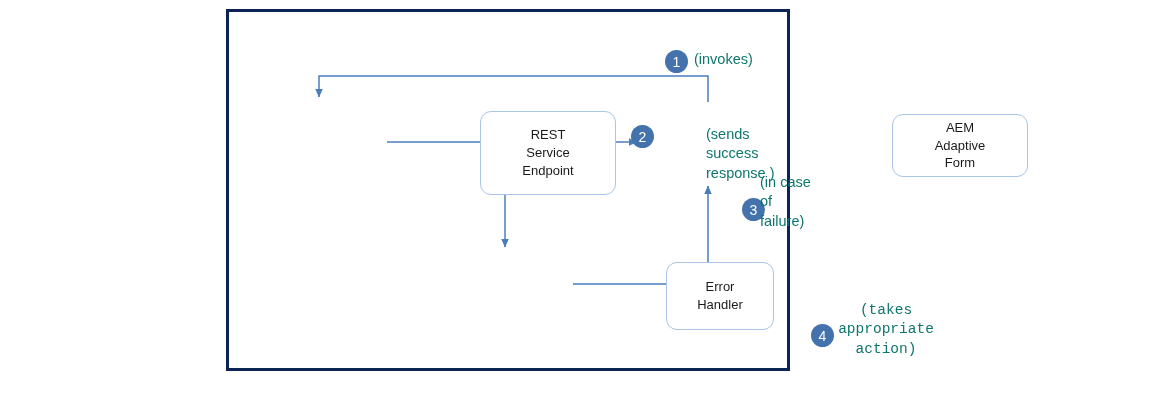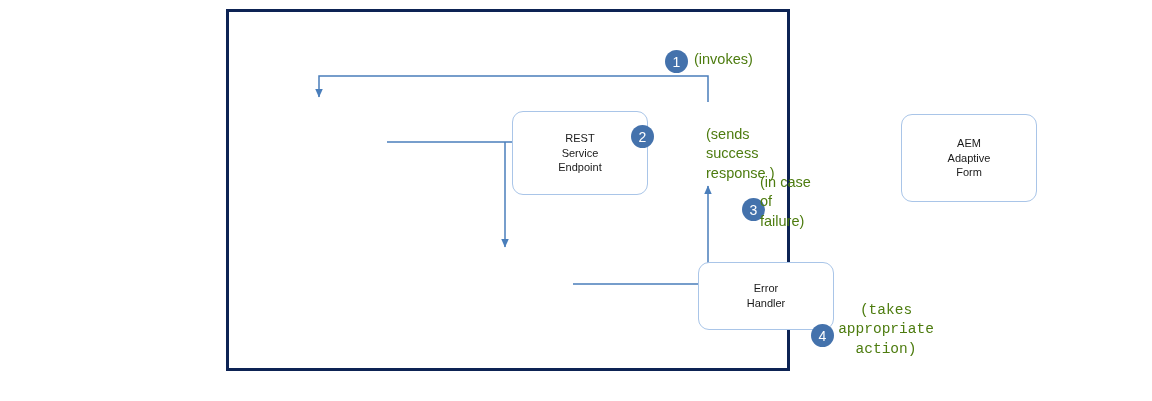--- a/index.html
+++ b/index.html
@@ -38,29 +38,28 @@
     position: absolute;
     box-sizing: border-box;
     border: 1.6px solid #a9c5e8;
     border-radius: 11px;
     background: #ffffff;
     display: flex;
     flex-direction: column;
     align-items: center;
     justify-content: center;
     color: #1a1a1a;
-    font-size: 11px;
+    font-size: 13px;
     line-height: 1.36;
     text-align: center;
     white-space: pre-line;
-    margin-left: 32px;
   }
   #node-rest     { left: 251px; top: 99px;  width: 136px; height: 84px; }
-  #node-aem      { left: 640px; top: 102px; width: 136px; height: 88px; }
-  #node-error    { left: 437px; top: 250px; width: 136px; height: 68px; text-align: center; }
+  #node-aem      { left: 663px; top: 102px; width: 136px; height: 63px; }
+  #node-error    { left: 437px; top: 250px; width: 108px; height: 68px; text-align: center; }
 
   
   #wires {
     position: absolute;
     left: 0; top: 0;
     width: 1152px;
     height: 401px;
     pointer-events: none;
   }
 
@@ -80,21 +79,21 @@
     box-sizing: border-box;
   }
   #badge-1 { left: 436px; top: 38px;  }
   #badge-2 { left: 402px; top: 113px; }
   #badge-3 { left: 513px; top: 186px; }
   #badge-4 { left: 582px; top: 312px; }
 
   
   .edge-label {
     position: absolute;
-    color: #4d7c0f;
+    color: #0f766e;
     font-size: 14.5px;
     line-height: 1.33;
     white-space: pre-line;
   }
   #label-1 { left: 465px; top: 38px;  text-align: left;   }
   #label-2 { left: 436px; top: 113px; text-align: left; margin-left: 41px;   }
   #label-3 { left: 531px; top: 161px; text-align: left; width: 62px; }
   #label-4 { left: 608px; top: 289px; text-align: center; width: 98px; font-family: Liberation Mono, monospace; }
 </style>
 </head>

